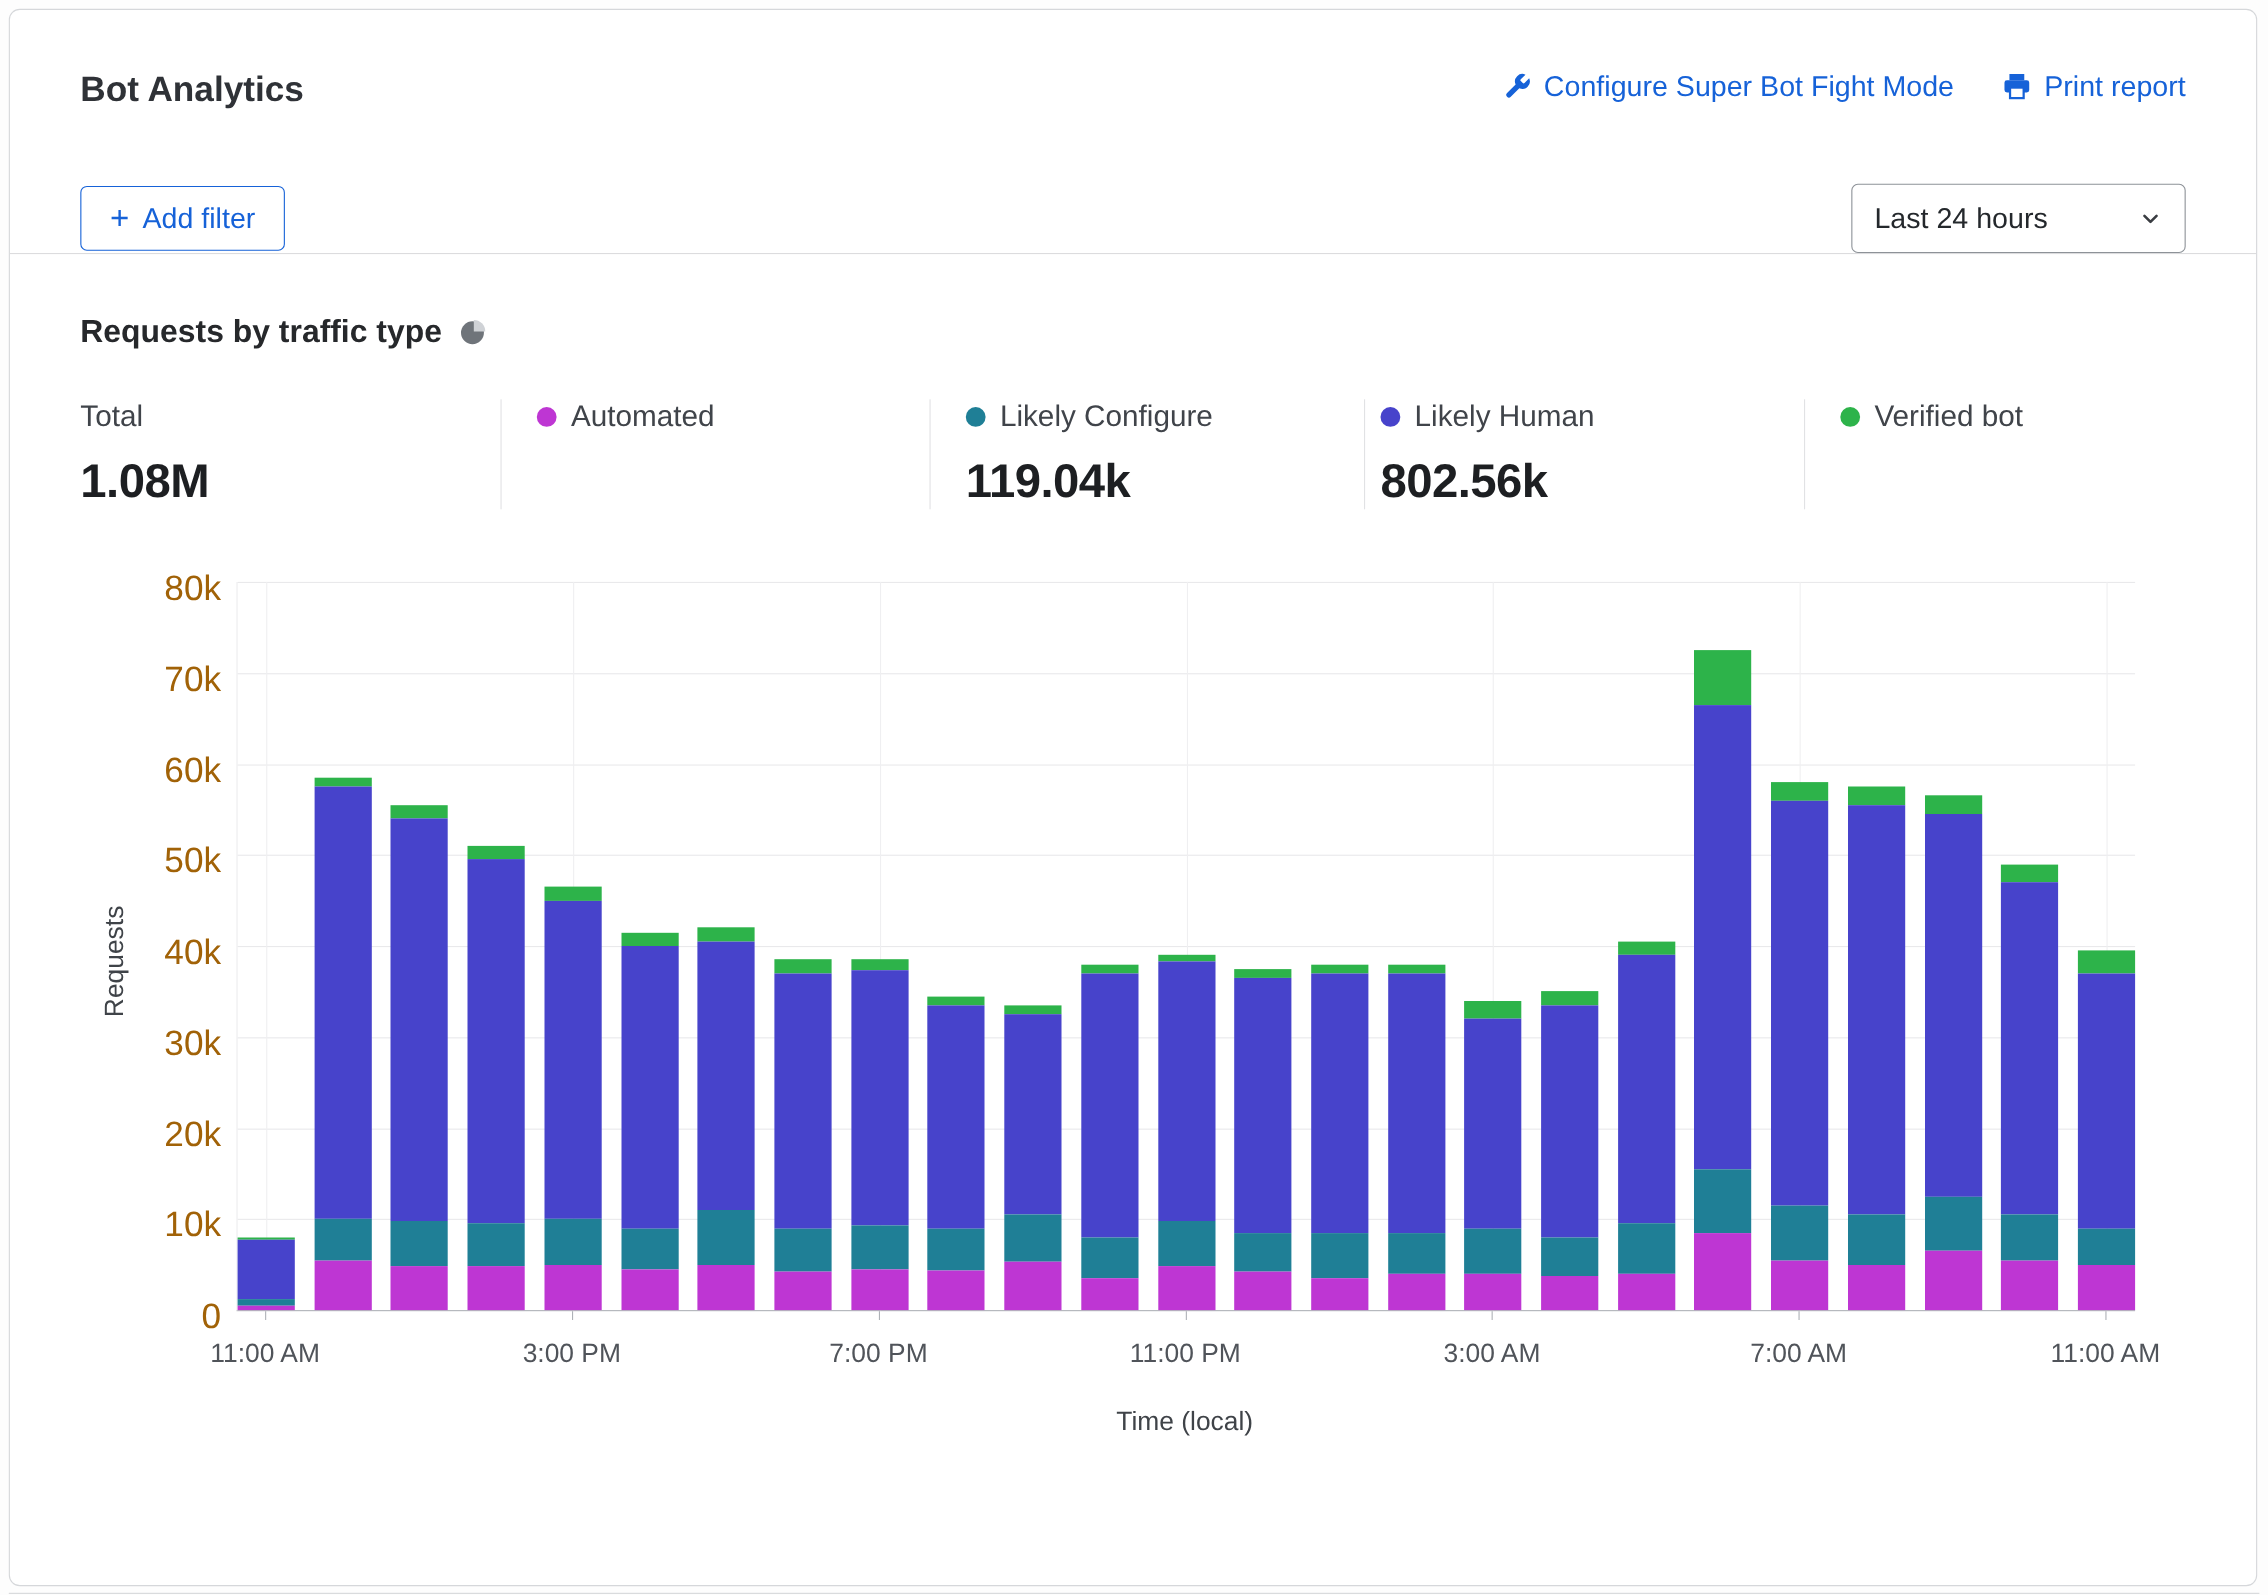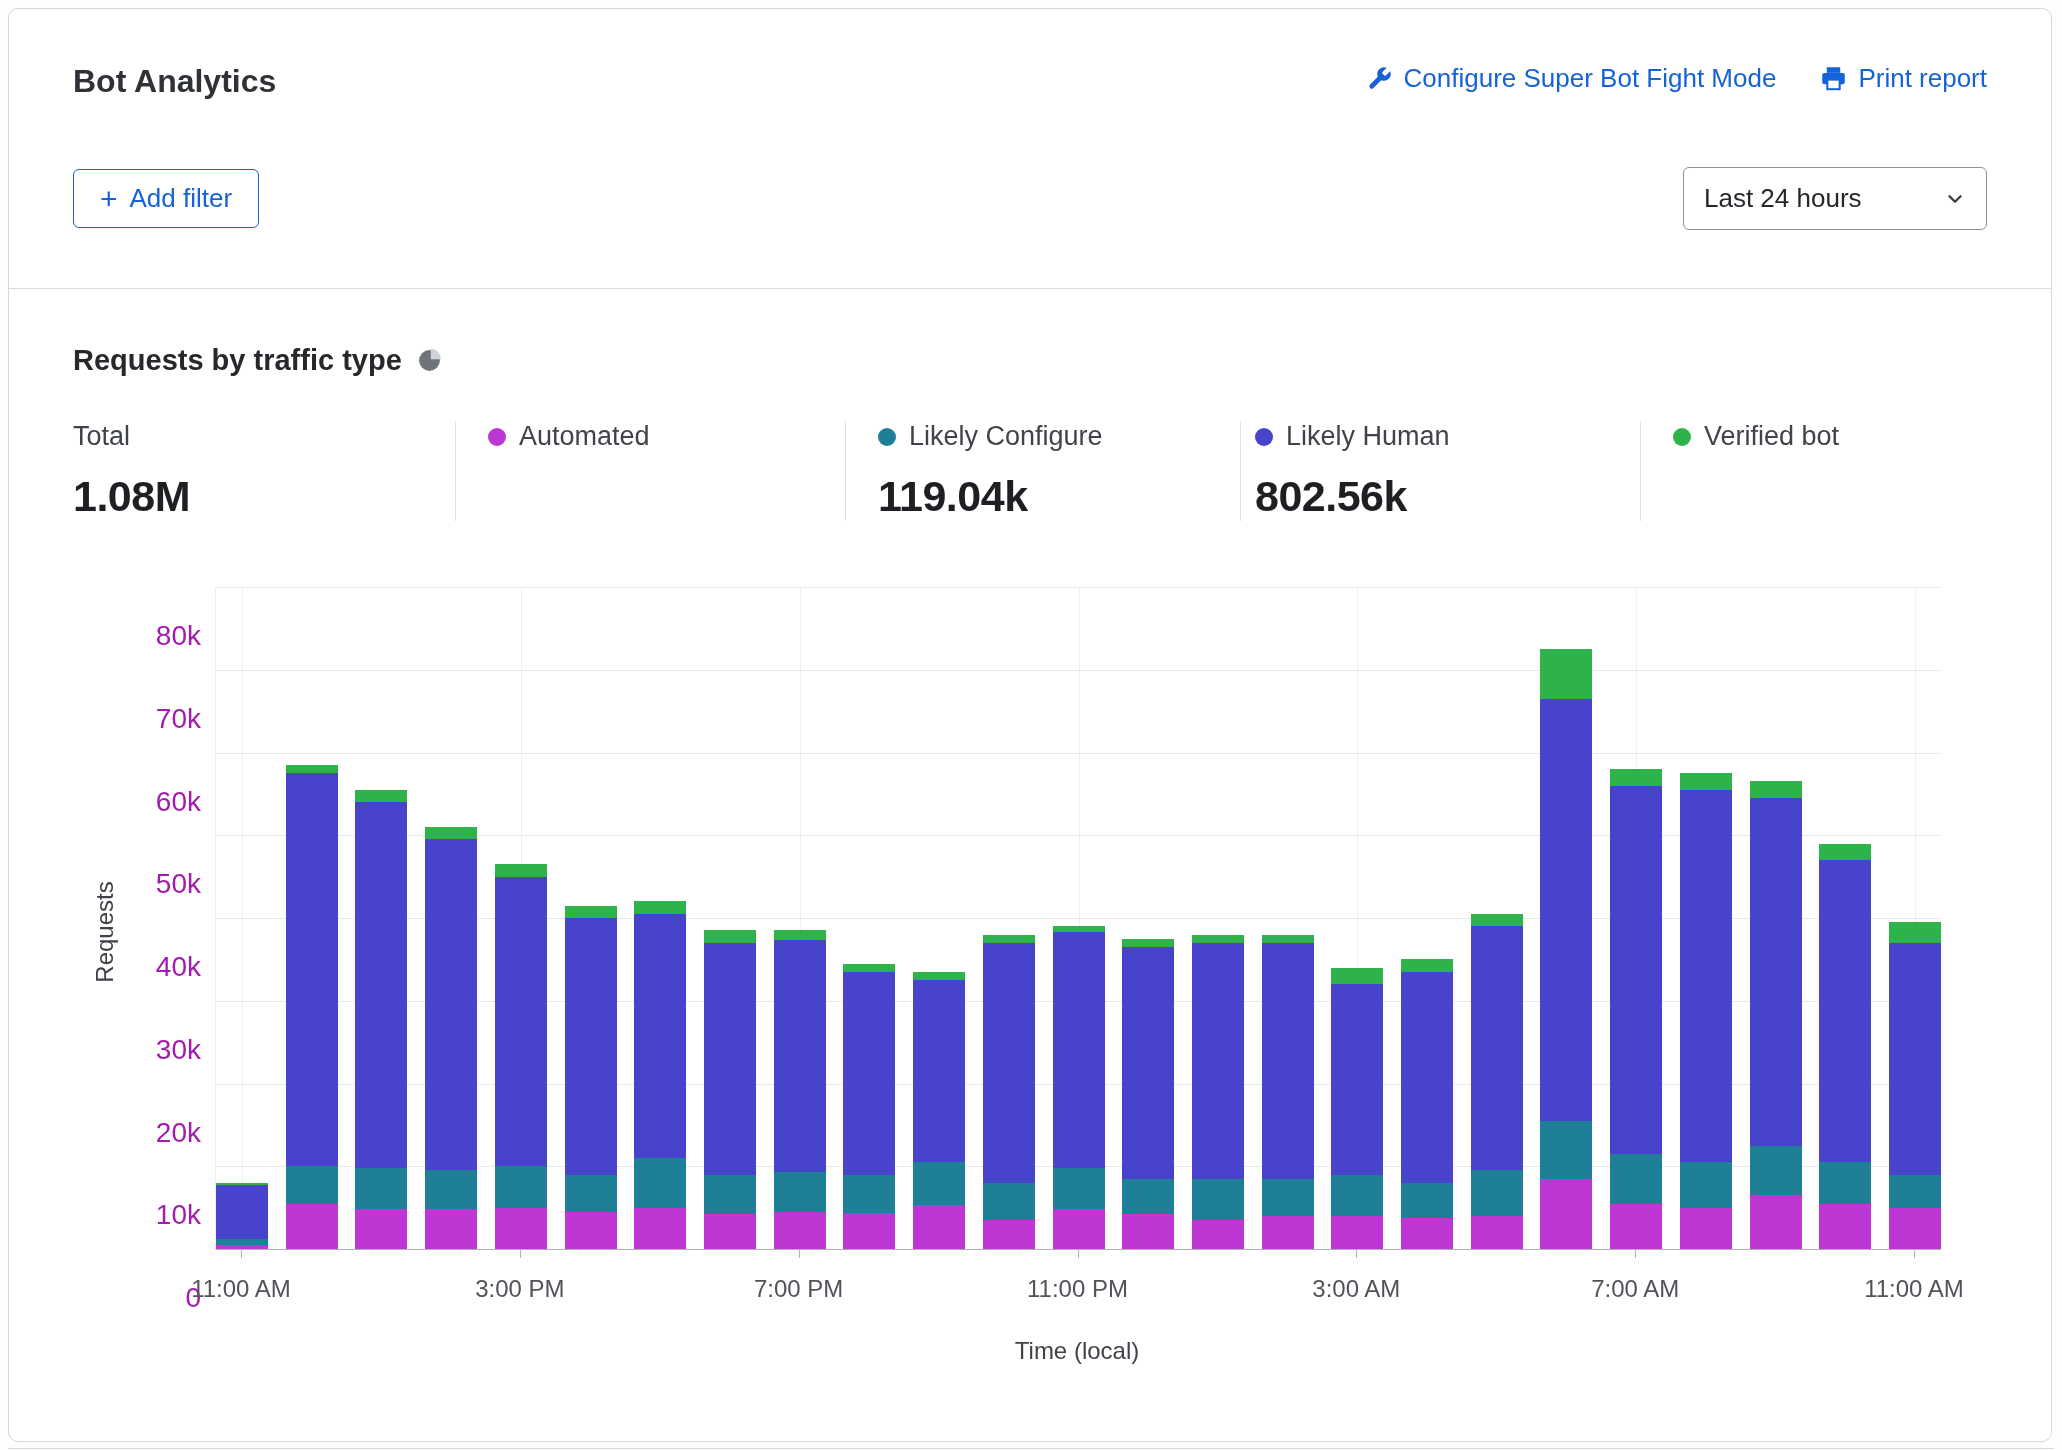--- a/index.html
+++ b/index.html
@@ -17,42 +17,42 @@
     display:flex; align-items:center; gap:12px; background:#fff;
     border:1px solid #1662d8; color:#1662d8; border-radius:6px;
     font-size:26px; padding:13px 26px; cursor:pointer; font-family:inherit;
   }
   .add-filter-btn .plus { font-size:30px; line-height:26px; }
   .time-select {
     width:304px; box-sizing:border-box; border:1px solid #8d9298; border-radius:6px;
     background:#fff; padding:15px 20px; font-size:26px; color:#24282c;
     display:flex; justify-content:space-between; align-items:center; cursor:pointer;
   }
-  .header-block { border-bottom:1px solid #dcdcde; padding-bottom:58px; }
+  .header-block { border-bottom:1px solid #dcdcde; }
   .section { padding:0 64px; }
   .section-title-row { display:flex; align-items:center; gap:15px; margin-top:55px; }
   .section-title { font-size:29px; font-weight:bold; color:#26282b; }
   .stats { display:flex; margin-top:44px; }
   .stat { box-sizing:border-box; padding-right:24px; }
   .stat + .stat { border-left:1px solid #e1e2e4; padding-left:32px; }
   .stat:nth-child(1){ width:382px; } .stat:nth-child(2){ width:390px; }
   .stat:nth-child(3){ width:395px; } .stat:nth-child(4){ width:400px;padding-left:14px; }
   .stat:nth-child(5){ flex:1; }
   .stat-label { display:flex; align-items:center; gap:13px; font-size:27px; color:#40444a; }
   .dot { width:18px; height:18px; border-radius:50%; flex:0 0 auto; }
   .stat-value { margin-top:20px; font-size:43px; font-weight:bold; color:#1d1f22; letter-spacing:-0.5px; }
   
   .chart { position:relative; height:806px; margin-top:54px; }
   #plot {
     position:absolute; left:142px; top:12px; width:1725px; height:662px;
     border-left:1px solid #ececee; border-bottom:1px solid #aeb2b7; box-sizing:content-box;
   }
   .gridline { position:absolute; left:0; width:100%; height:1px; background:#e9e9eb; }
   .vgrid { position:absolute; top:0; bottom:0; width:1px; background:#efeff1; }
-  .ytick { position:absolute; left:28px; width:100px; text-align:right; font-size:28px; color:#a21caf;margin-top:46px; }
+  .ytick { position:absolute; left:28px; width:100px; text-align:right; font-size:32px; color:#a16207; }
   .xtick { position:absolute; top:700px; transform:translateX(-50%); font-size:24px; color:#50545a; white-space:nowrap; }
   .tickmark { position:absolute; top:675px; width:1px; height:8px; background:#aeb2b7; }
   .bar { position:absolute; bottom:0; width:52px; display:flex; flex-direction:column-reverse; }
   .seg { width:100%; }
   .axis-y-title {
     position:absolute; left:-58px; top:343px; width:180px; text-align:center;
     transform:rotate(-90deg); font-size:24px; color:#3f4348;
   }
   .axis-x-title { position:absolute; top:762px; left:1004px; transform:translateX(-50%); font-size:24px; color:#3f4348; }
   .next-card-edge { position:absolute; left:8px; right:8px; top:1448px; height:1px; background:#d5d7da; }

